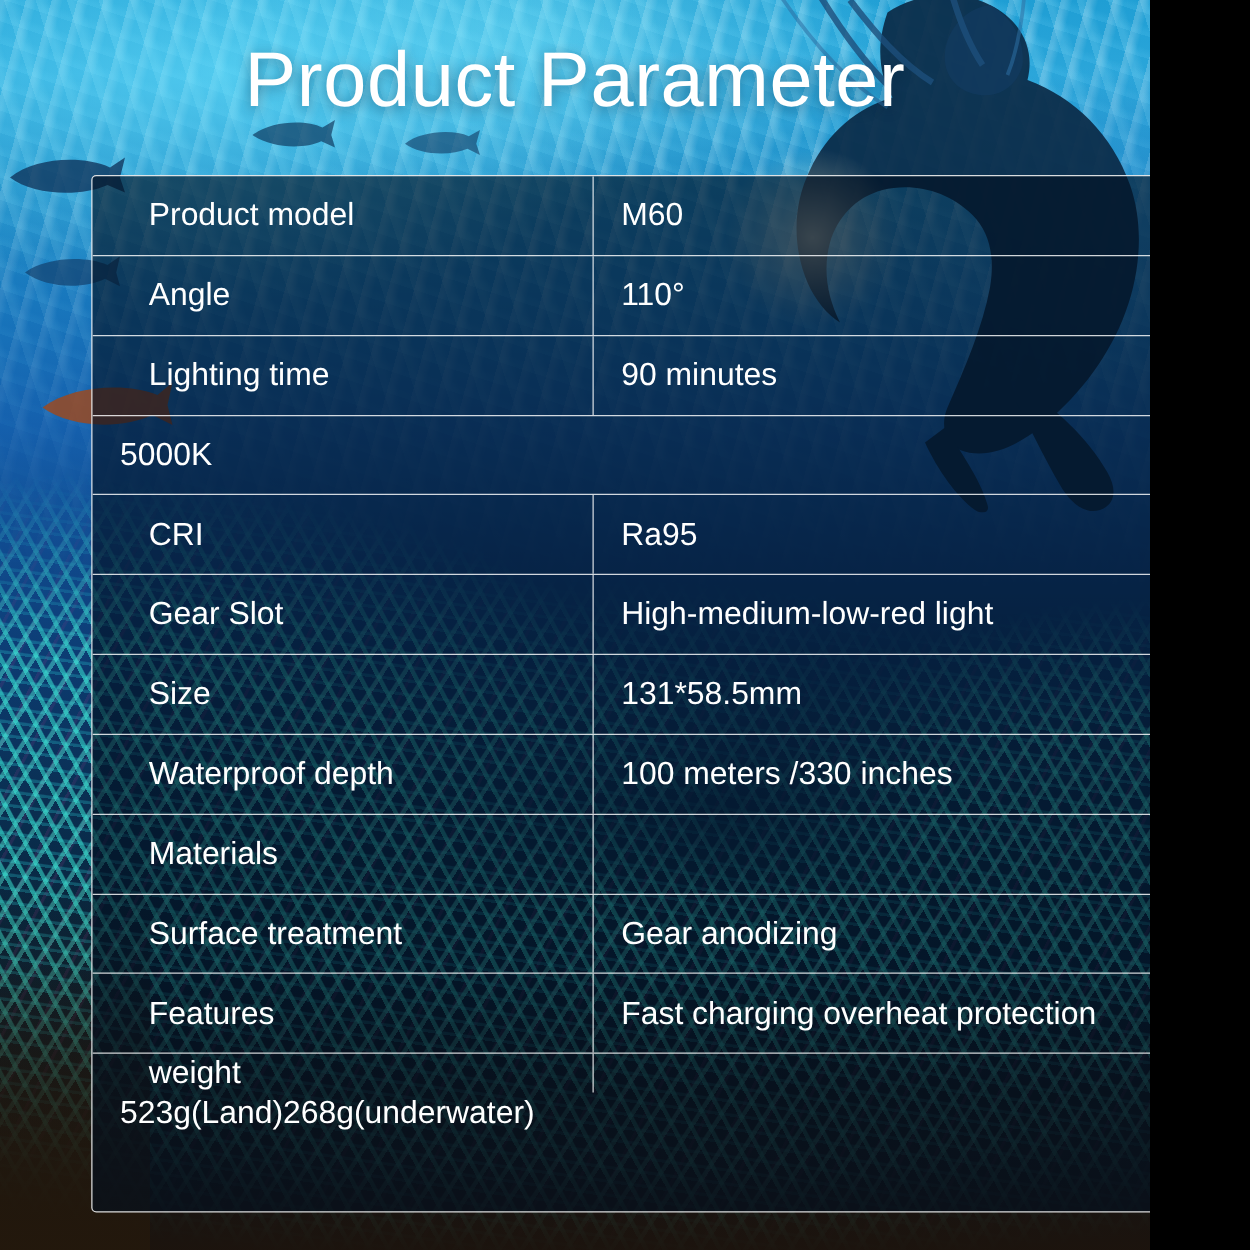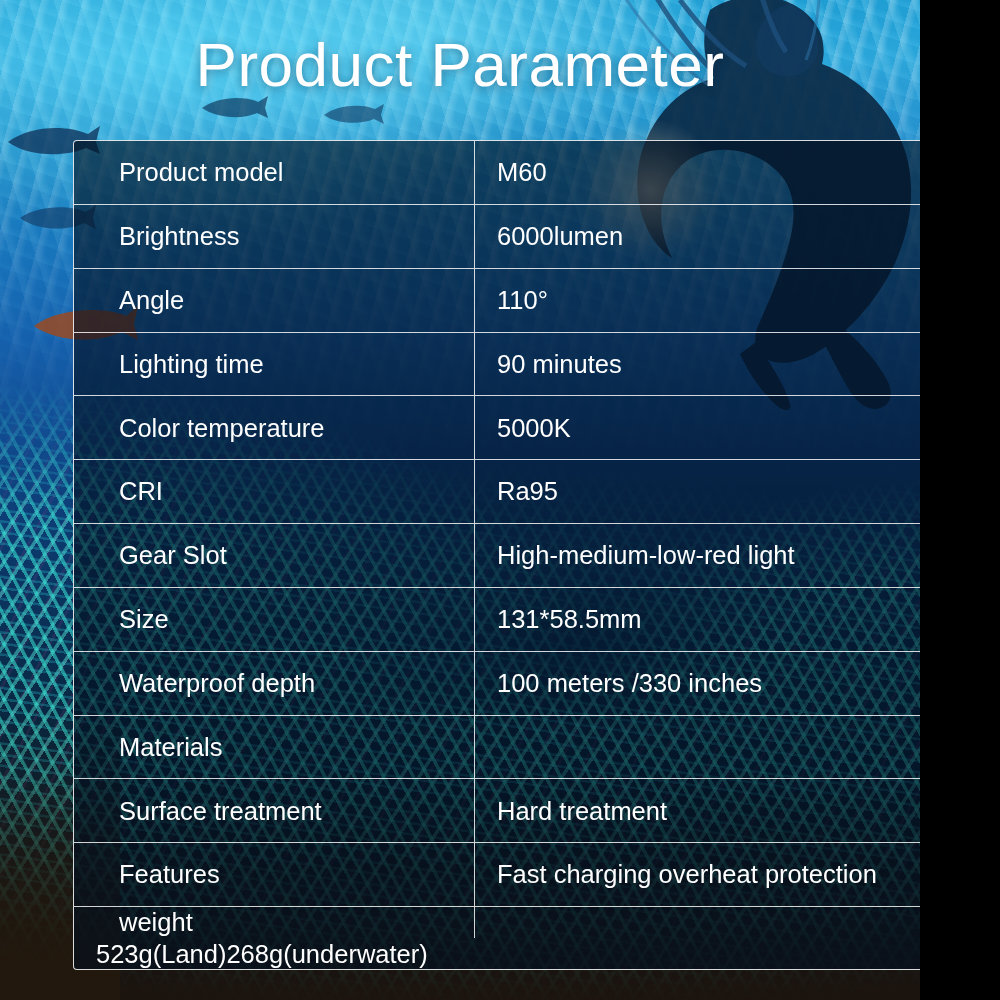--- a/index.html
+++ b/index.html
@@ -246,33 +246,28 @@
   </div>
 
   <div class="title">Product Parameter</div>
 
   <div class="spec-table" id="spec-table">
       <div class="spec-row">
         <div class="spec-cell spec-cell-label">Product model</div>
         <div class="spec-cell spec-cell-value">M60</div>
       </div>
       <div class="spec-row">
-        <div class="spec-cell spec-cell-label">Brightness</div>
-        <div class="spec-cell spec-cell-value">6000lumen</div>
-      </div>
-      <div class="spec-row">
         <div class="spec-cell spec-cell-label">Angle</div>
         <div class="spec-cell spec-cell-value">110°</div>
       </div>
       <div class="spec-row">
         <div class="spec-cell spec-cell-label">Lighting time</div>
         <div class="spec-cell spec-cell-value">90 minutes</div>
       </div>
       <div class="spec-row">
-        <div class="spec-cell spec-cell-label">Color temperature</div>
         <div class="spec-cell spec-cell-value">5000K</div>
       </div>
       <div class="spec-row">
         <div class="spec-cell spec-cell-label">CRI</div>
         <div class="spec-cell spec-cell-value">Ra95</div>
       </div>
       <div class="spec-row">
         <div class="spec-cell spec-cell-label">Gear Slot</div>
         <div class="spec-cell spec-cell-value">High-medium-low-red light</div>
       </div>
@@ -282,21 +277,21 @@
       </div>
       <div class="spec-row">
         <div class="spec-cell spec-cell-label">Waterproof depth</div>
         <div class="spec-cell spec-cell-value">100 meters /330 inches</div>
       </div>
       <div class="spec-row">
         <div class="spec-cell spec-cell-label">Materials</div>
       </div>
       <div class="spec-row">
         <div class="spec-cell spec-cell-label">Surface treatment</div>
-        <div class="spec-cell spec-cell-value">Hard treatment</div>
+        <div class="spec-cell spec-cell-value">Gear anodizing</div>
       </div>
       <div class="spec-row">
         <div class="spec-cell spec-cell-label">Features</div>
         <div class="spec-cell spec-cell-value">Fast charging overheat protection</div>
       </div>
       <div class="spec-row">
         <div class="spec-cell spec-cell-label">weight</div>
         <div class="spec-cell spec-cell-value">523g(Land)268g(underwater)</div>
       </div>
     </div>

